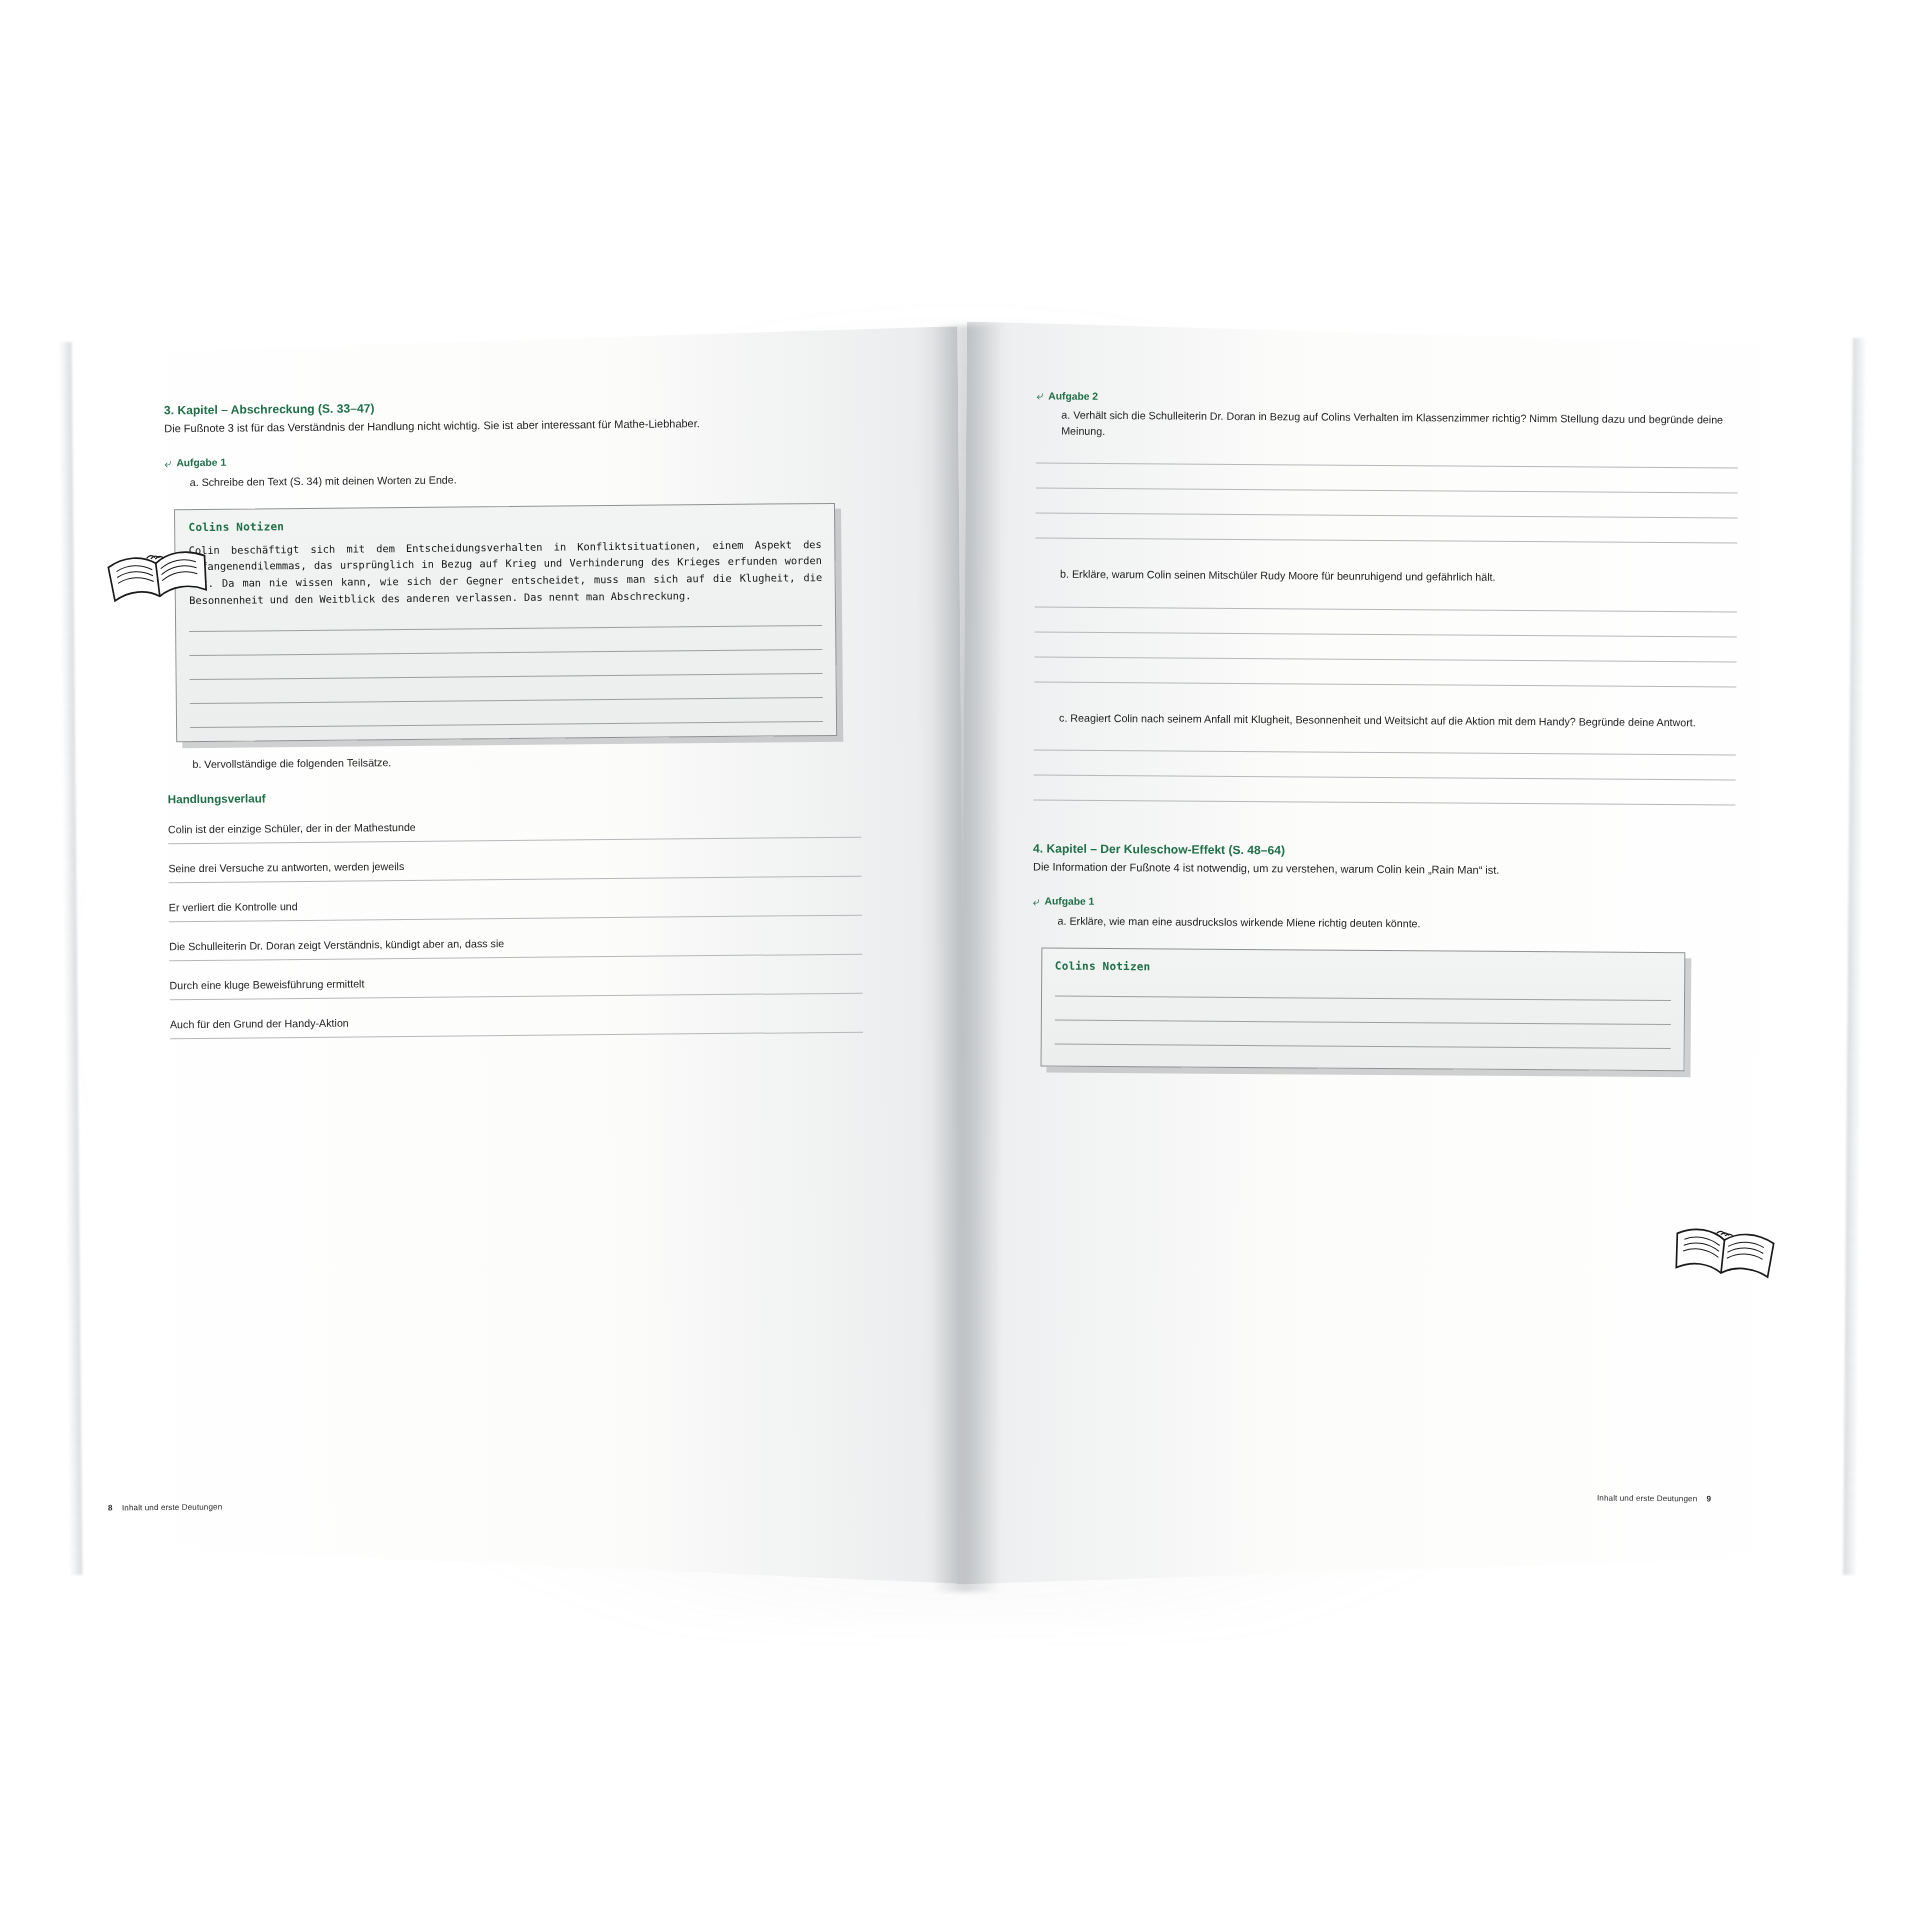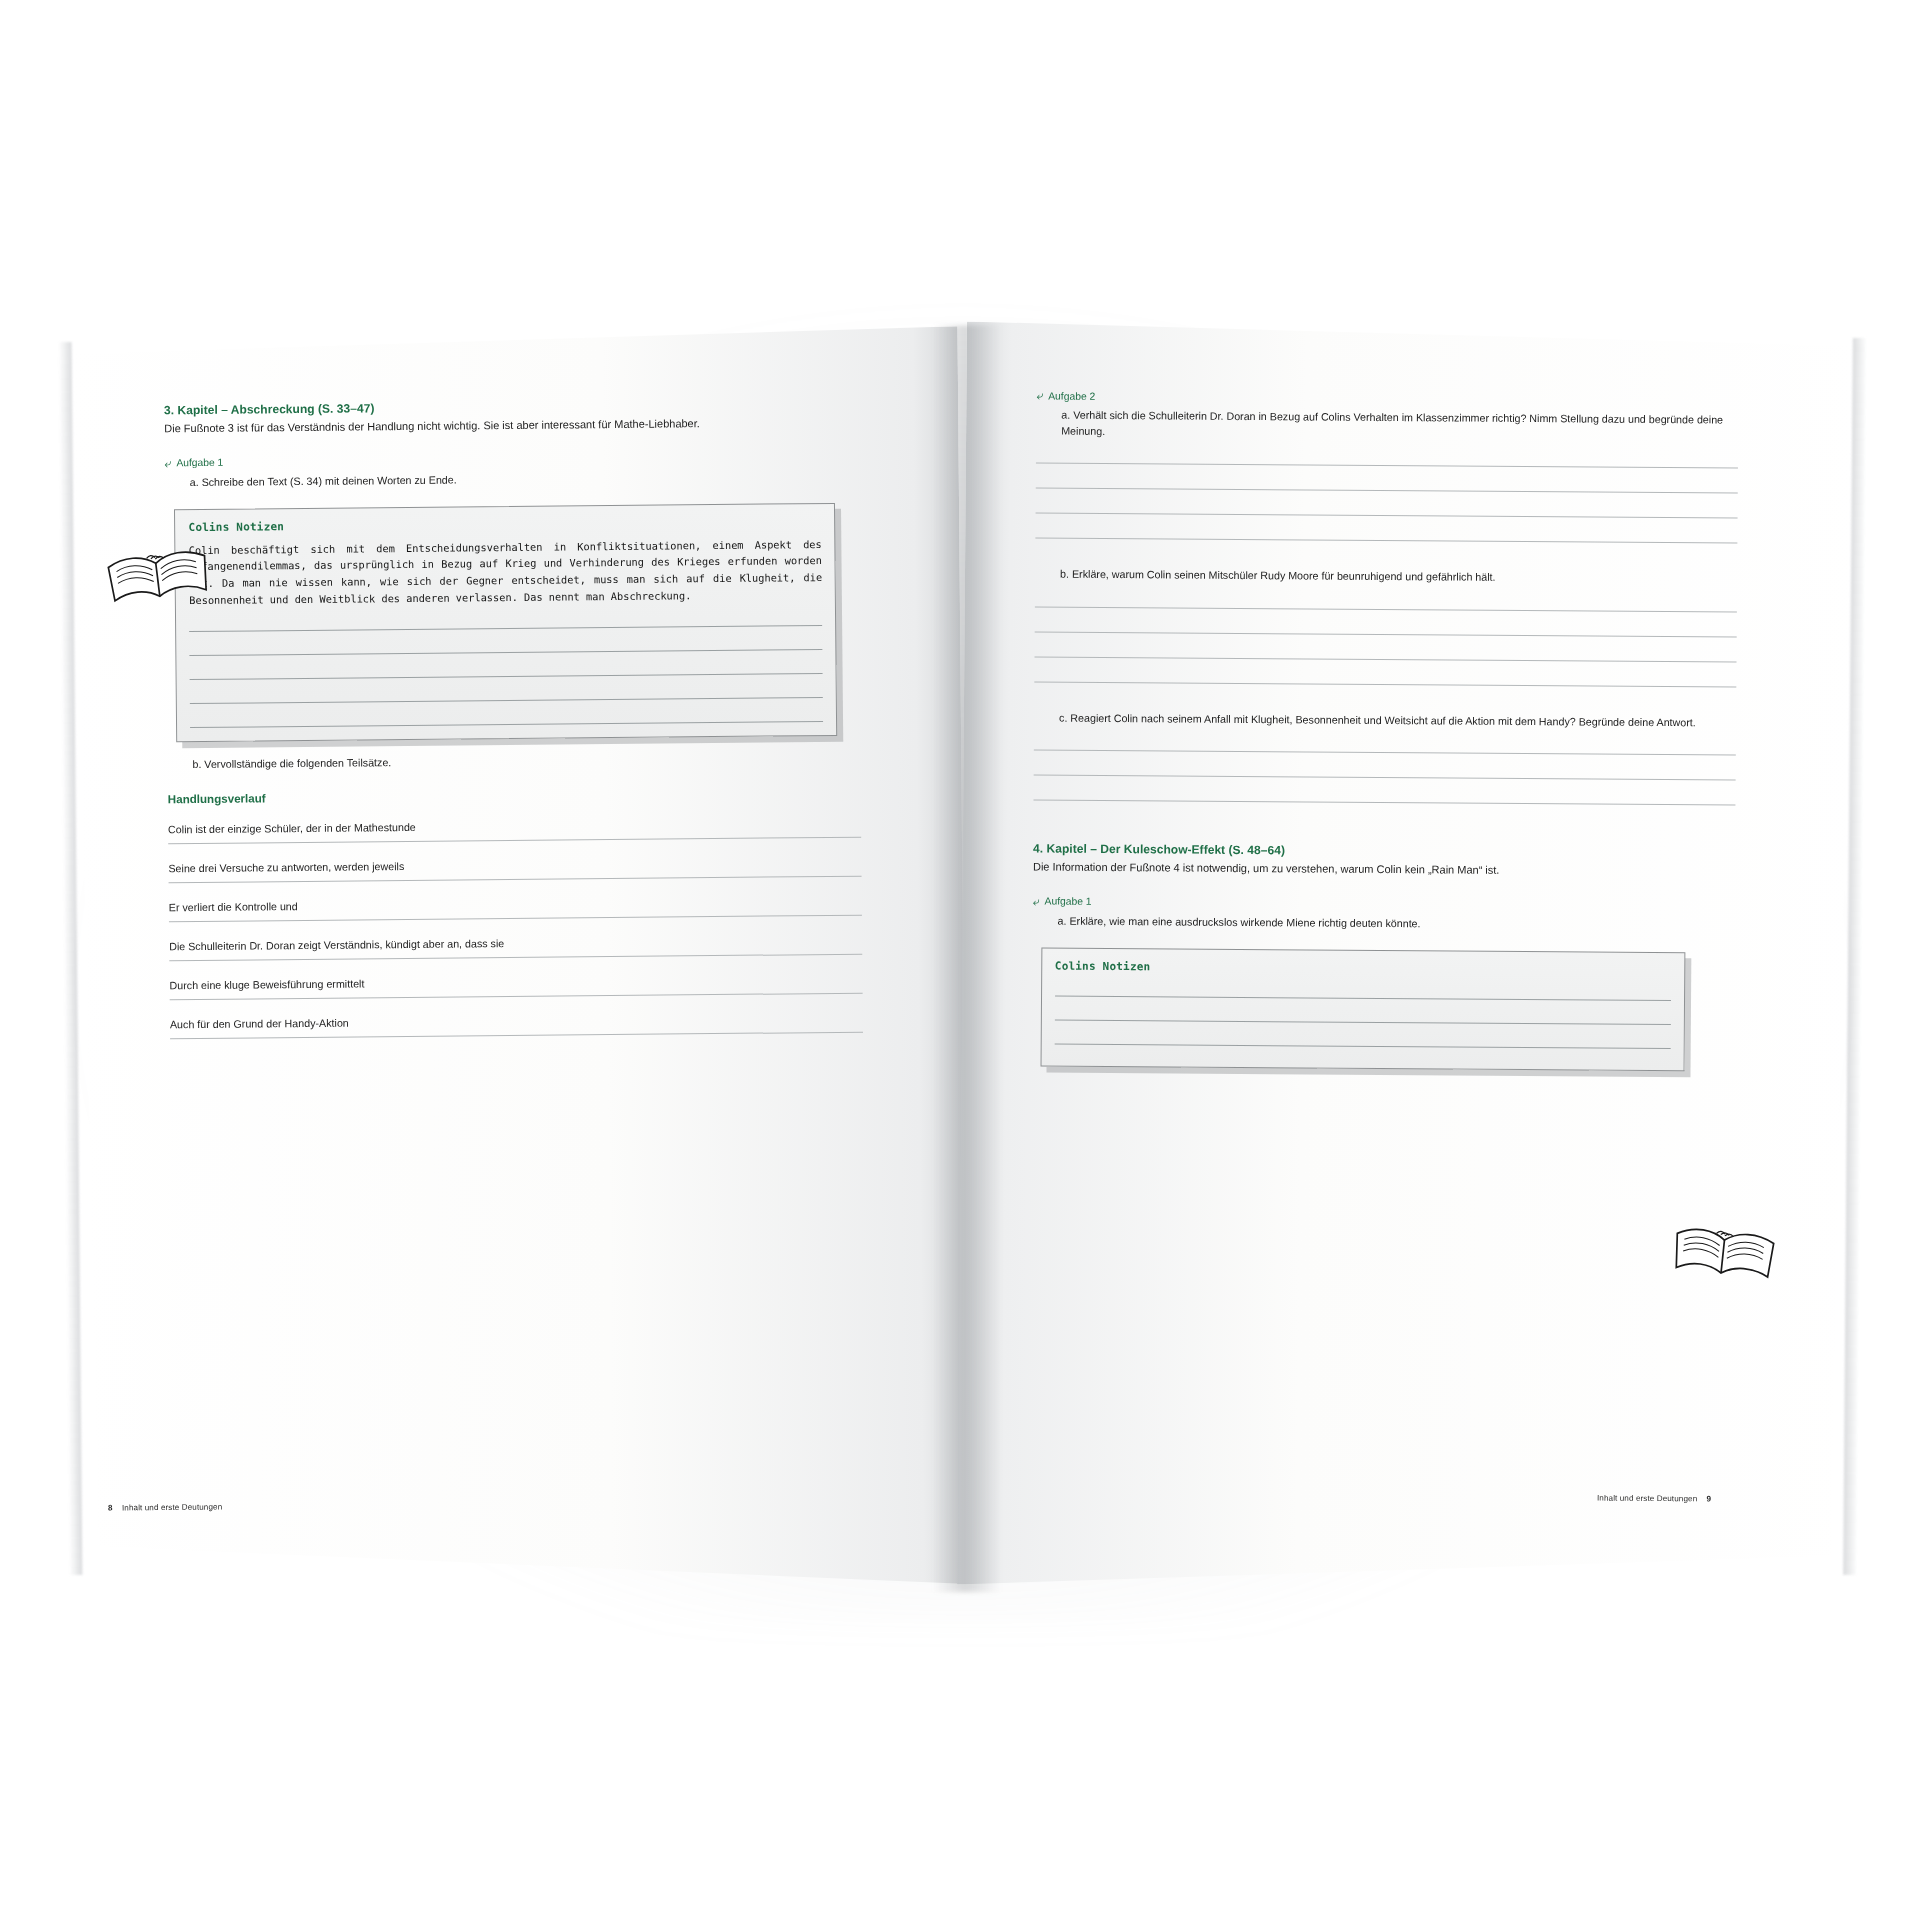--- a/index.html
+++ b/index.html
@@ -144,21 +144,21 @@
   .task-head .arrow {
     color: #1f6f47;
     font-size: 12px;
     line-height: 1;
     display: inline-block;
     transform: scaleX(-1);
   }
   .task-head .label {
     color: #1f6f47;
     font-size: 10.3px;
-    font-weight: normal;
+    font-weight: bold;
   }
 
   .subtask {
     font-size: 10.7px;
     line-height: 1.45;
     margin: 0 0 0 25px;
     color: #1d1d1d;
   }
 
   

